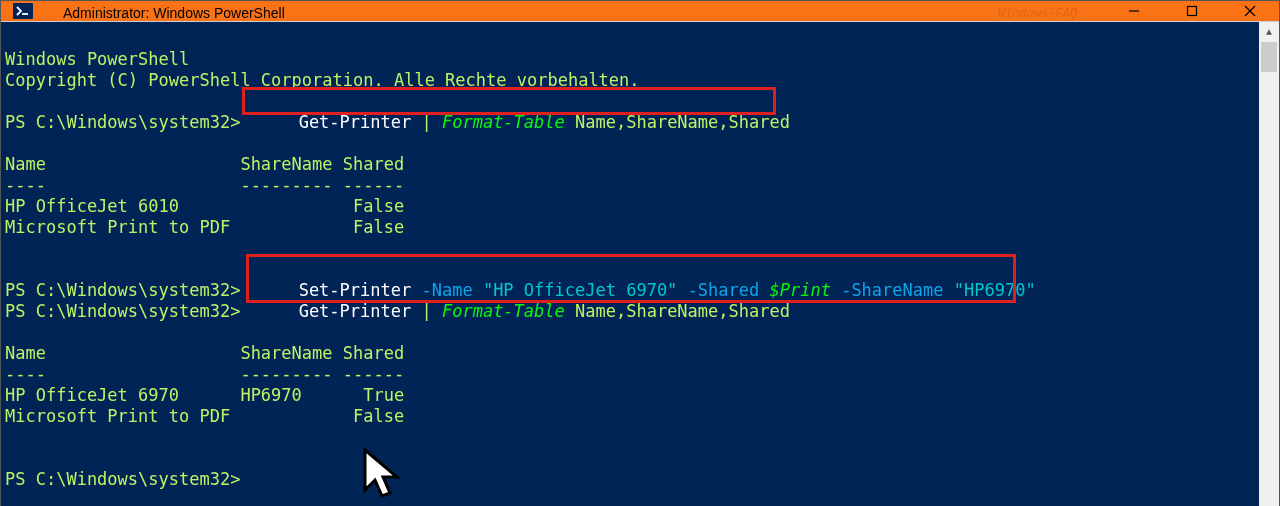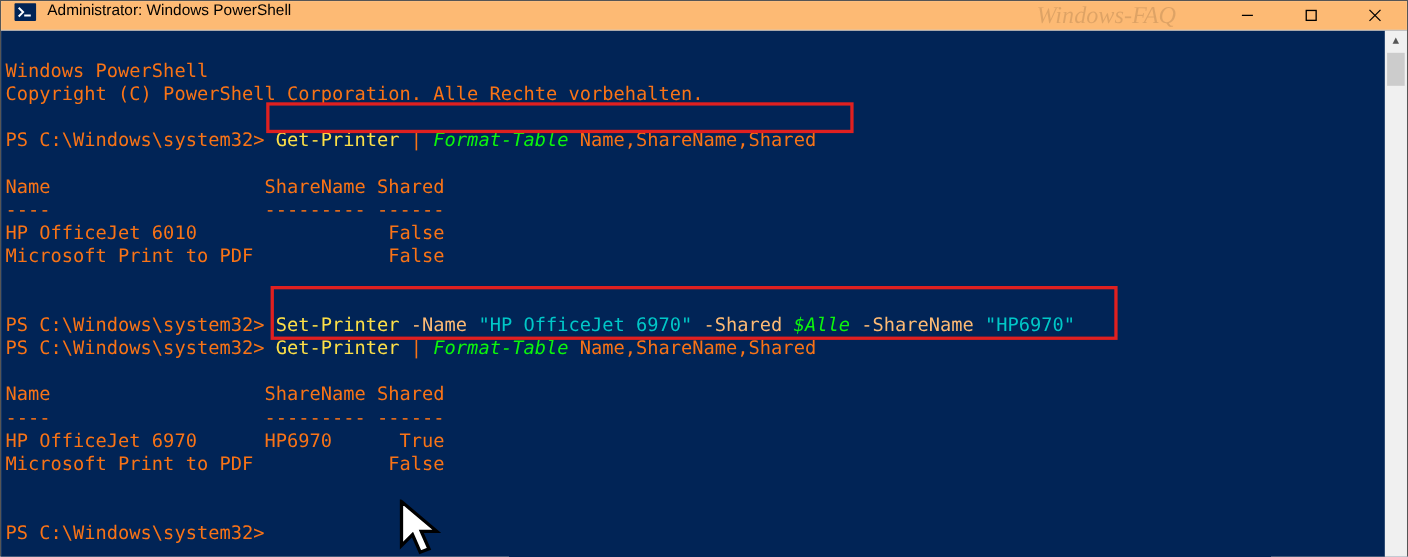--- a/index.html
+++ b/index.html
@@ -13,43 +13,44 @@
     }
     .window {
       width: 100%;
       height: 100%;
       display: flex;
       flex-direction: column;
       border: 1px solid #555;
     }
     .titlebar {
       height: 40px;
-      background: #fdba74;
-      display: flex;
-      align-items: flex-start;
+      background: #f97316;
+      display: flex;
+      align-items: flex-end;
       border-bottom: 1px solid #ccc;
+      gap: 20px;
     }
     .app-icon {
       width: 20px;
       height: 20px;
       margin-left: 12px;
       margin-right: 10px;
       flex-shrink: 0;
     }
     .title-text {
       font-family: 'Segoe UI', Tahoma, sans-serif;
       font-size: 14px;
       color: #000;
       flex: 1;
     }
     .watermark {
-      font-family: Liberation Serif, serif;
-      font-size: 22px;
+      font-family: Liberation Mono, monospace;
+      font-size: 12px;
       color: rgba(0,0,0,0.12);
-      margin-right: 36px;
+      margin-right: 8px;
       font-style: italic;
     }
     .win-controls {
       display: flex;
       height: 100%;
     }
     .win-btn {
       width: 58px;
       height: 100%;
       display: flex;
@@ -100,25 +101,25 @@
       right: 2px;
       height: 30px;
       background: #ccc;
     }
     .hl-box {
       position: absolute;
       border: 3px solid #e02020;
       pointer-events: none;
       z-index: 5;
     }
-    .cmd-yellow { color: #fde047; }
+    .cmd-yellow { color: #ffffff; margin-left: 48px; }
     .cmd-green  { color: #0cf50c; font-style: italic; }
-    .cmd-gray   { color: #fdba74; }
+    .cmd-gray   { color: #0ea5e9; }
     .cmd-teal   { color: #00c8c8; }
-    .cmd-white  { color: #f97316; }
+    .cmd-white  { color: #bef264; }
     .cursor-ptr {
       position: absolute;
       z-index: 10;
       left: 278px;
       top: 405px;
     }
   </style>
 </head>
 <body>
 
@@ -160,21 +161,21 @@
 <span class="cmd-white">Copyright (C) PowerShell Corporation. Alle Rechte vorbehalten.</span>
 
 <span class="cmd-white">PS C:\Windows\system32&gt; </span><span class="cmd-yellow">Get-Printer </span><span class="cmd-white">| </span><span class="cmd-green">Format-Table </span><span class="cmd-white">Name,ShareName,Shared</span>
 
 <span class="cmd-white">Name                   ShareName Shared</span>
 <span class="cmd-white">----                   --------- ------</span>
 <span class="cmd-white">HP OfficeJet 6010                 False</span>
 <span class="cmd-white">Microsoft Print to PDF            False</span>
 
 
-<span class="cmd-white">PS C:\Windows\system32&gt; </span><span class="cmd-yellow">Set-Printer </span><span class="cmd-gray">-Name </span><span class="cmd-teal">"HP OfficeJet 6970" </span><span class="cmd-gray">-Shared </span><span class="cmd-green">$Alle </span><span class="cmd-gray">-ShareName </span><span class="cmd-teal">"HP6970"</span>
+<span class="cmd-white">PS C:\Windows\system32&gt; </span><span class="cmd-yellow">Set-Printer </span><span class="cmd-gray">-Name </span><span class="cmd-teal">"HP OfficeJet 6970" </span><span class="cmd-gray">-Shared </span><span class="cmd-green">$Print </span><span class="cmd-gray">-ShareName </span><span class="cmd-teal">"HP6970"</span>
 <span class="cmd-white">PS C:\Windows\system32&gt; </span><span class="cmd-yellow">Get-Printer </span><span class="cmd-white">| </span><span class="cmd-green">Format-Table </span><span class="cmd-white">Name,ShareName,Shared</span>
 
 <span class="cmd-white">Name                   ShareName Shared</span>
 <span class="cmd-white">----                   --------- ------</span>
 <span class="cmd-white">HP OfficeJet 6970      HP6970      True</span>
 <span class="cmd-white">Microsoft Print to PDF            False</span>
 
 
 <span class="cmd-white">PS C:\Windows\system32&gt; </span>
 

